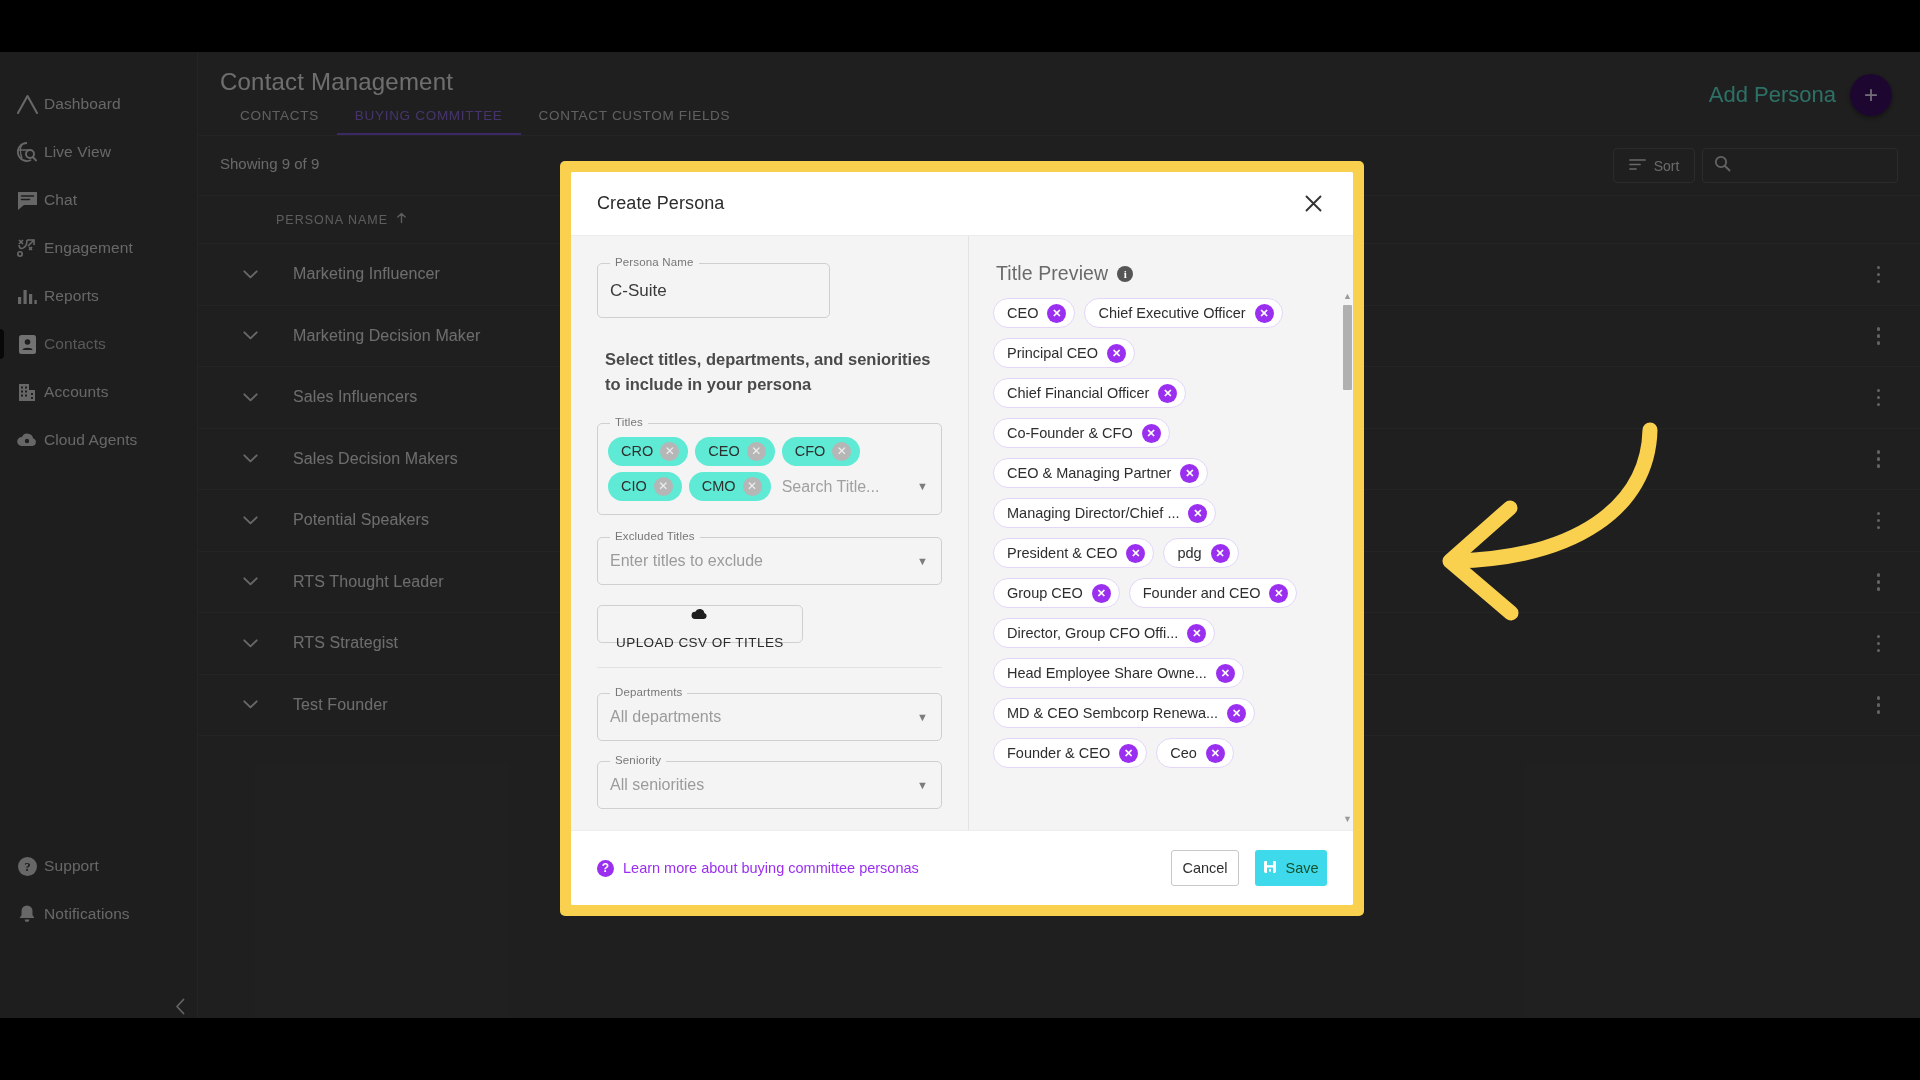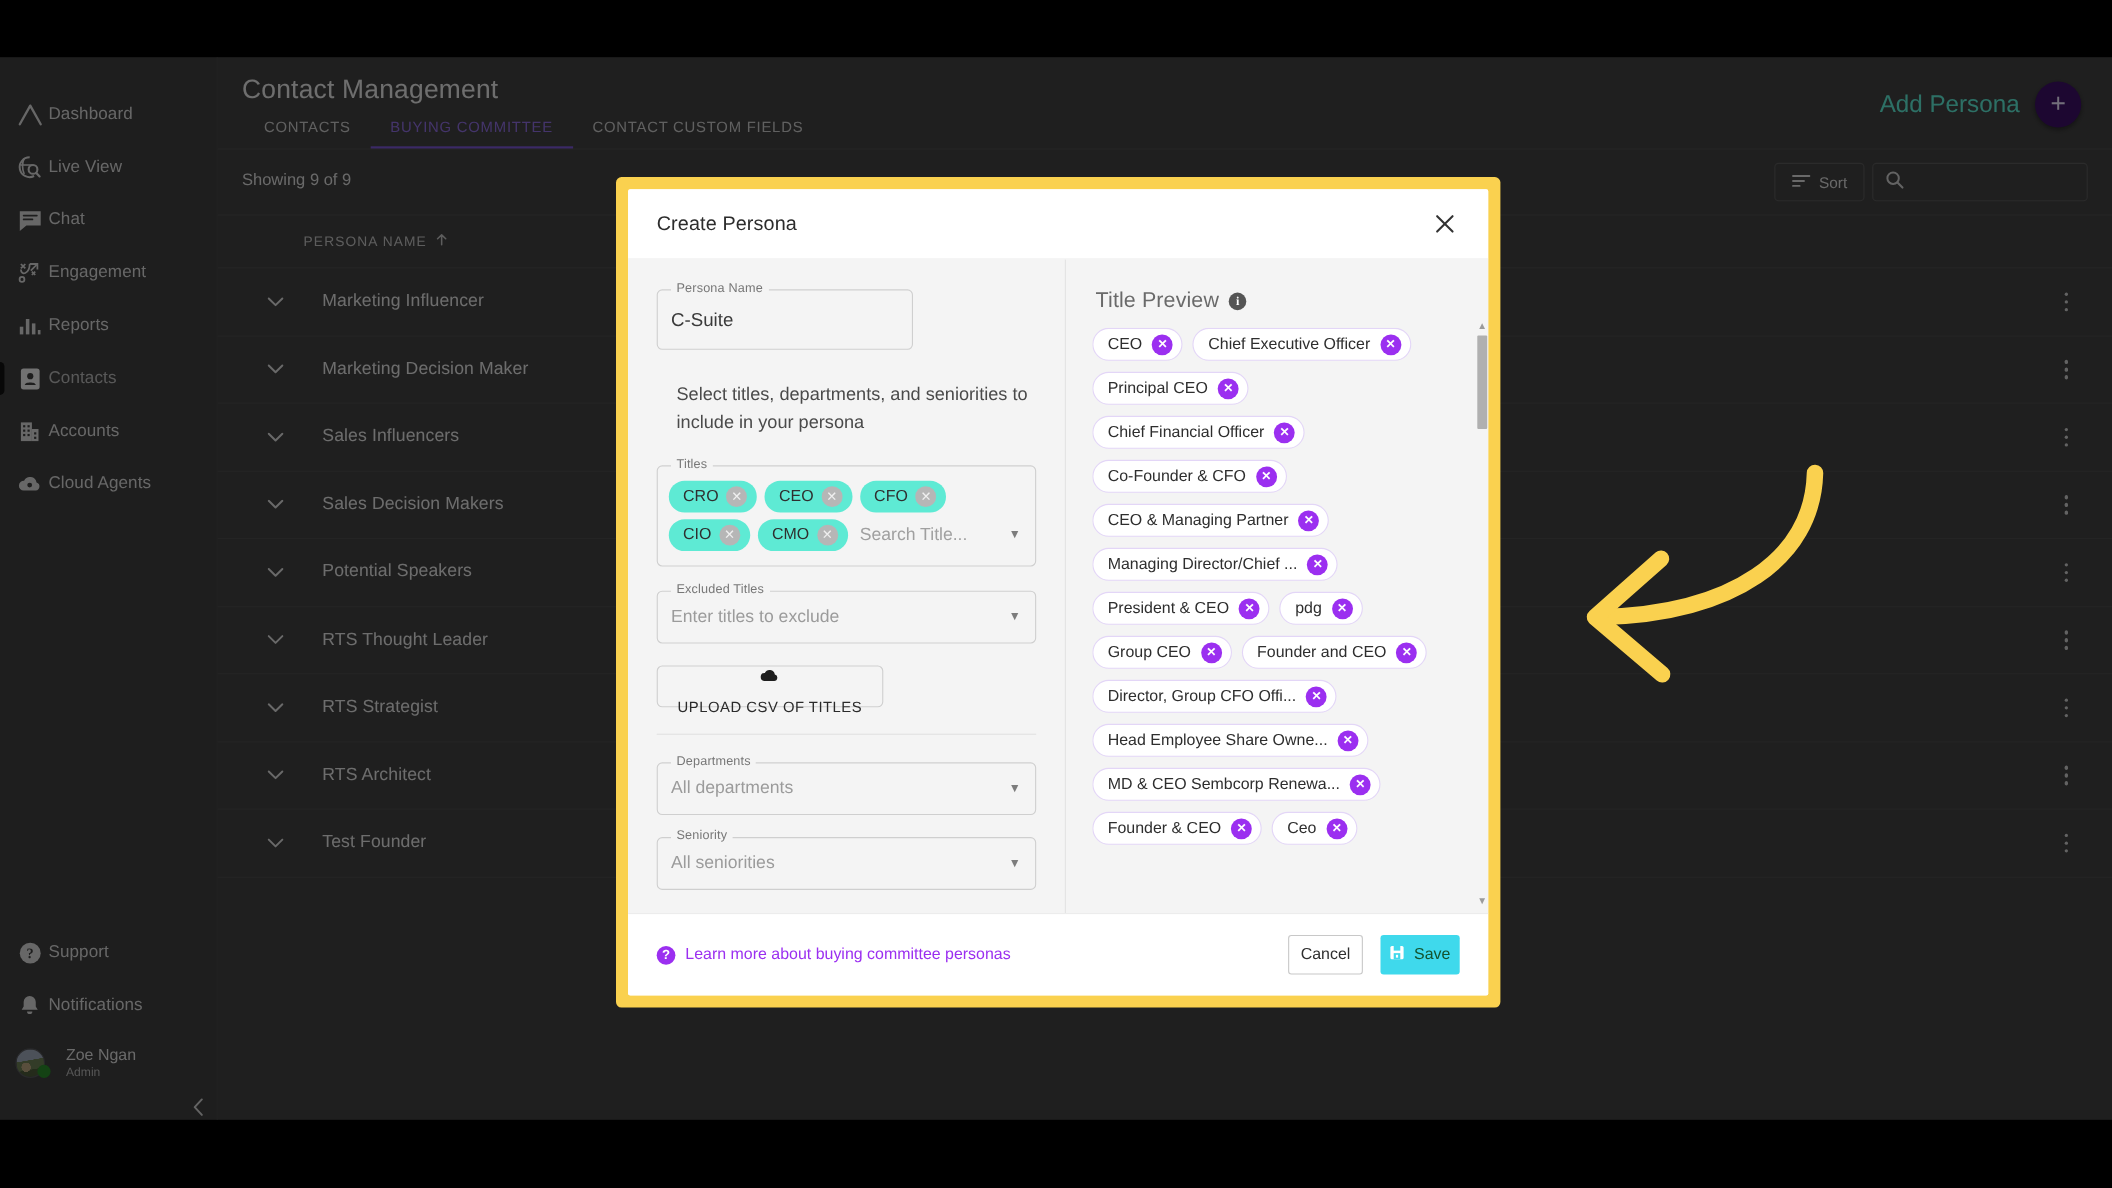--- a/index.html
+++ b/index.html
@@ -135,21 +135,21 @@
   }
   .ctrl {
     border:1px solid #cfcfcf; border-radius:5px; background:transparent;
     display:flex; align-items:center; padding:0 12px; color:#3a3a3a;
   }
   .ctrl.ph { color:#9b9b9b; }
 
   #persona-name-field { width:233px; }
   #persona-name-field .ctrl { height:55px; font-size:17px; }
 
-  .helper { margin:29px 0 26px 18px; font-size:16.5px; color:#4a4a4a; line-height:1.5; }
+  .helper { margin:29px 0 26px 8px; font-size:16.5px; color:#4a4a4a; line-height:1.5;font-weight:bold; }
 
   #titles-field .ctrl {
     min-height:75px; align-items:flex-start; flex-wrap:wrap; padding:10px 34px 10px 10px; position:relative;
     gap:0;
   }
   .chip-grey {
     display:inline-flex; align-items:center; gap:7px; height:29px; padding:0 9px 0 13px;
     background:#5eead4; border-radius:15px; margin:3px 7px 3px 0; font-size:14.5px; color:#2f2f2f;
   }
   .chip-grey .x {
@@ -353,30 +353,20 @@
         </div>
         <div class="nav-item">
           <span class="ico">
             <svg width="22" height="23" viewBox="0 0 22 23">
                 <path d="M11 2.5a5.5 5.5 0 0 1 5.5 5.5v4l1.8 3H3.7l1.8-3V8A5.5 5.5 0 0 1 11 2.5z" fill="currentColor"></path>
                 <path d="M8.6 16.5a2.4 2.4 0 0 0 4.8 0z" fill="currentColor"></path>
               </svg>
           </span>
           <span>Notifications</span>
         </div>
-        <div class="user-row">
-          <span class="avatar-wrap">
-            <span class="avatar"></span>
-            <span class="presence"></span>
-          </span>
-          <span>
-            <span class="user-name" style="display:block">Zoe Ngan</span>
-            <span class="user-role" style="display:block">Admin</span>
-          </span>
-        </div>
       </div>
 
       <div class="collapse-btn">
         <svg width="11" height="17" viewBox="0 0 11 17">
             <path d="M8.5 1.5 L2 8.5 L8.5 15.5" fill="none" stroke="currentColor" stroke-width="1.8" stroke-linecap="round" stroke-linejoin="round"></path>
           </svg>
       </div>
     </div>
 
     <div class="main">
@@ -503,33 +493,20 @@
                 <i></i>
               </span>
             </div>
             <div class="trow">
               <span class="chev">
                 <svg width="15" height="9" viewBox="0 0 15 9">
                   <path d="M1.3 1.3 L7.5 7.4 L13.7 1.3" fill="none" stroke="currentColor" stroke-width="1.8" stroke-linecap="round" stroke-linejoin="round"></path>
                 </svg>
               </span>
               <span class="rname">RTS Strategist</span>
-              <span class="kebab">
-                <i></i>
-                <i></i>
-                <i></i>
-              </span>
-            </div>
-            <div class="trow">
-              <span class="chev">
-                <svg width="15" height="9" viewBox="0 0 15 9">
-                  <path d="M1.3 1.3 L7.5 7.4 L13.7 1.3" fill="none" stroke="currentColor" stroke-width="1.8" stroke-linecap="round" stroke-linejoin="round"></path>
-                </svg>
-              </span>
-              <span class="rname">RTS Architect</span>
               <span class="kebab">
                 <i></i>
                 <i></i>
                 <i></i>
               </span>
             </div>
             <div class="trow">
               <span class="chev">
                 <svg width="15" height="9" viewBox="0 0 15 9">
                   <path d="M1.3 1.3 L7.5 7.4 L13.7 1.3" fill="none" stroke="currentColor" stroke-width="1.8" stroke-linecap="round" stroke-linejoin="round"></path>

